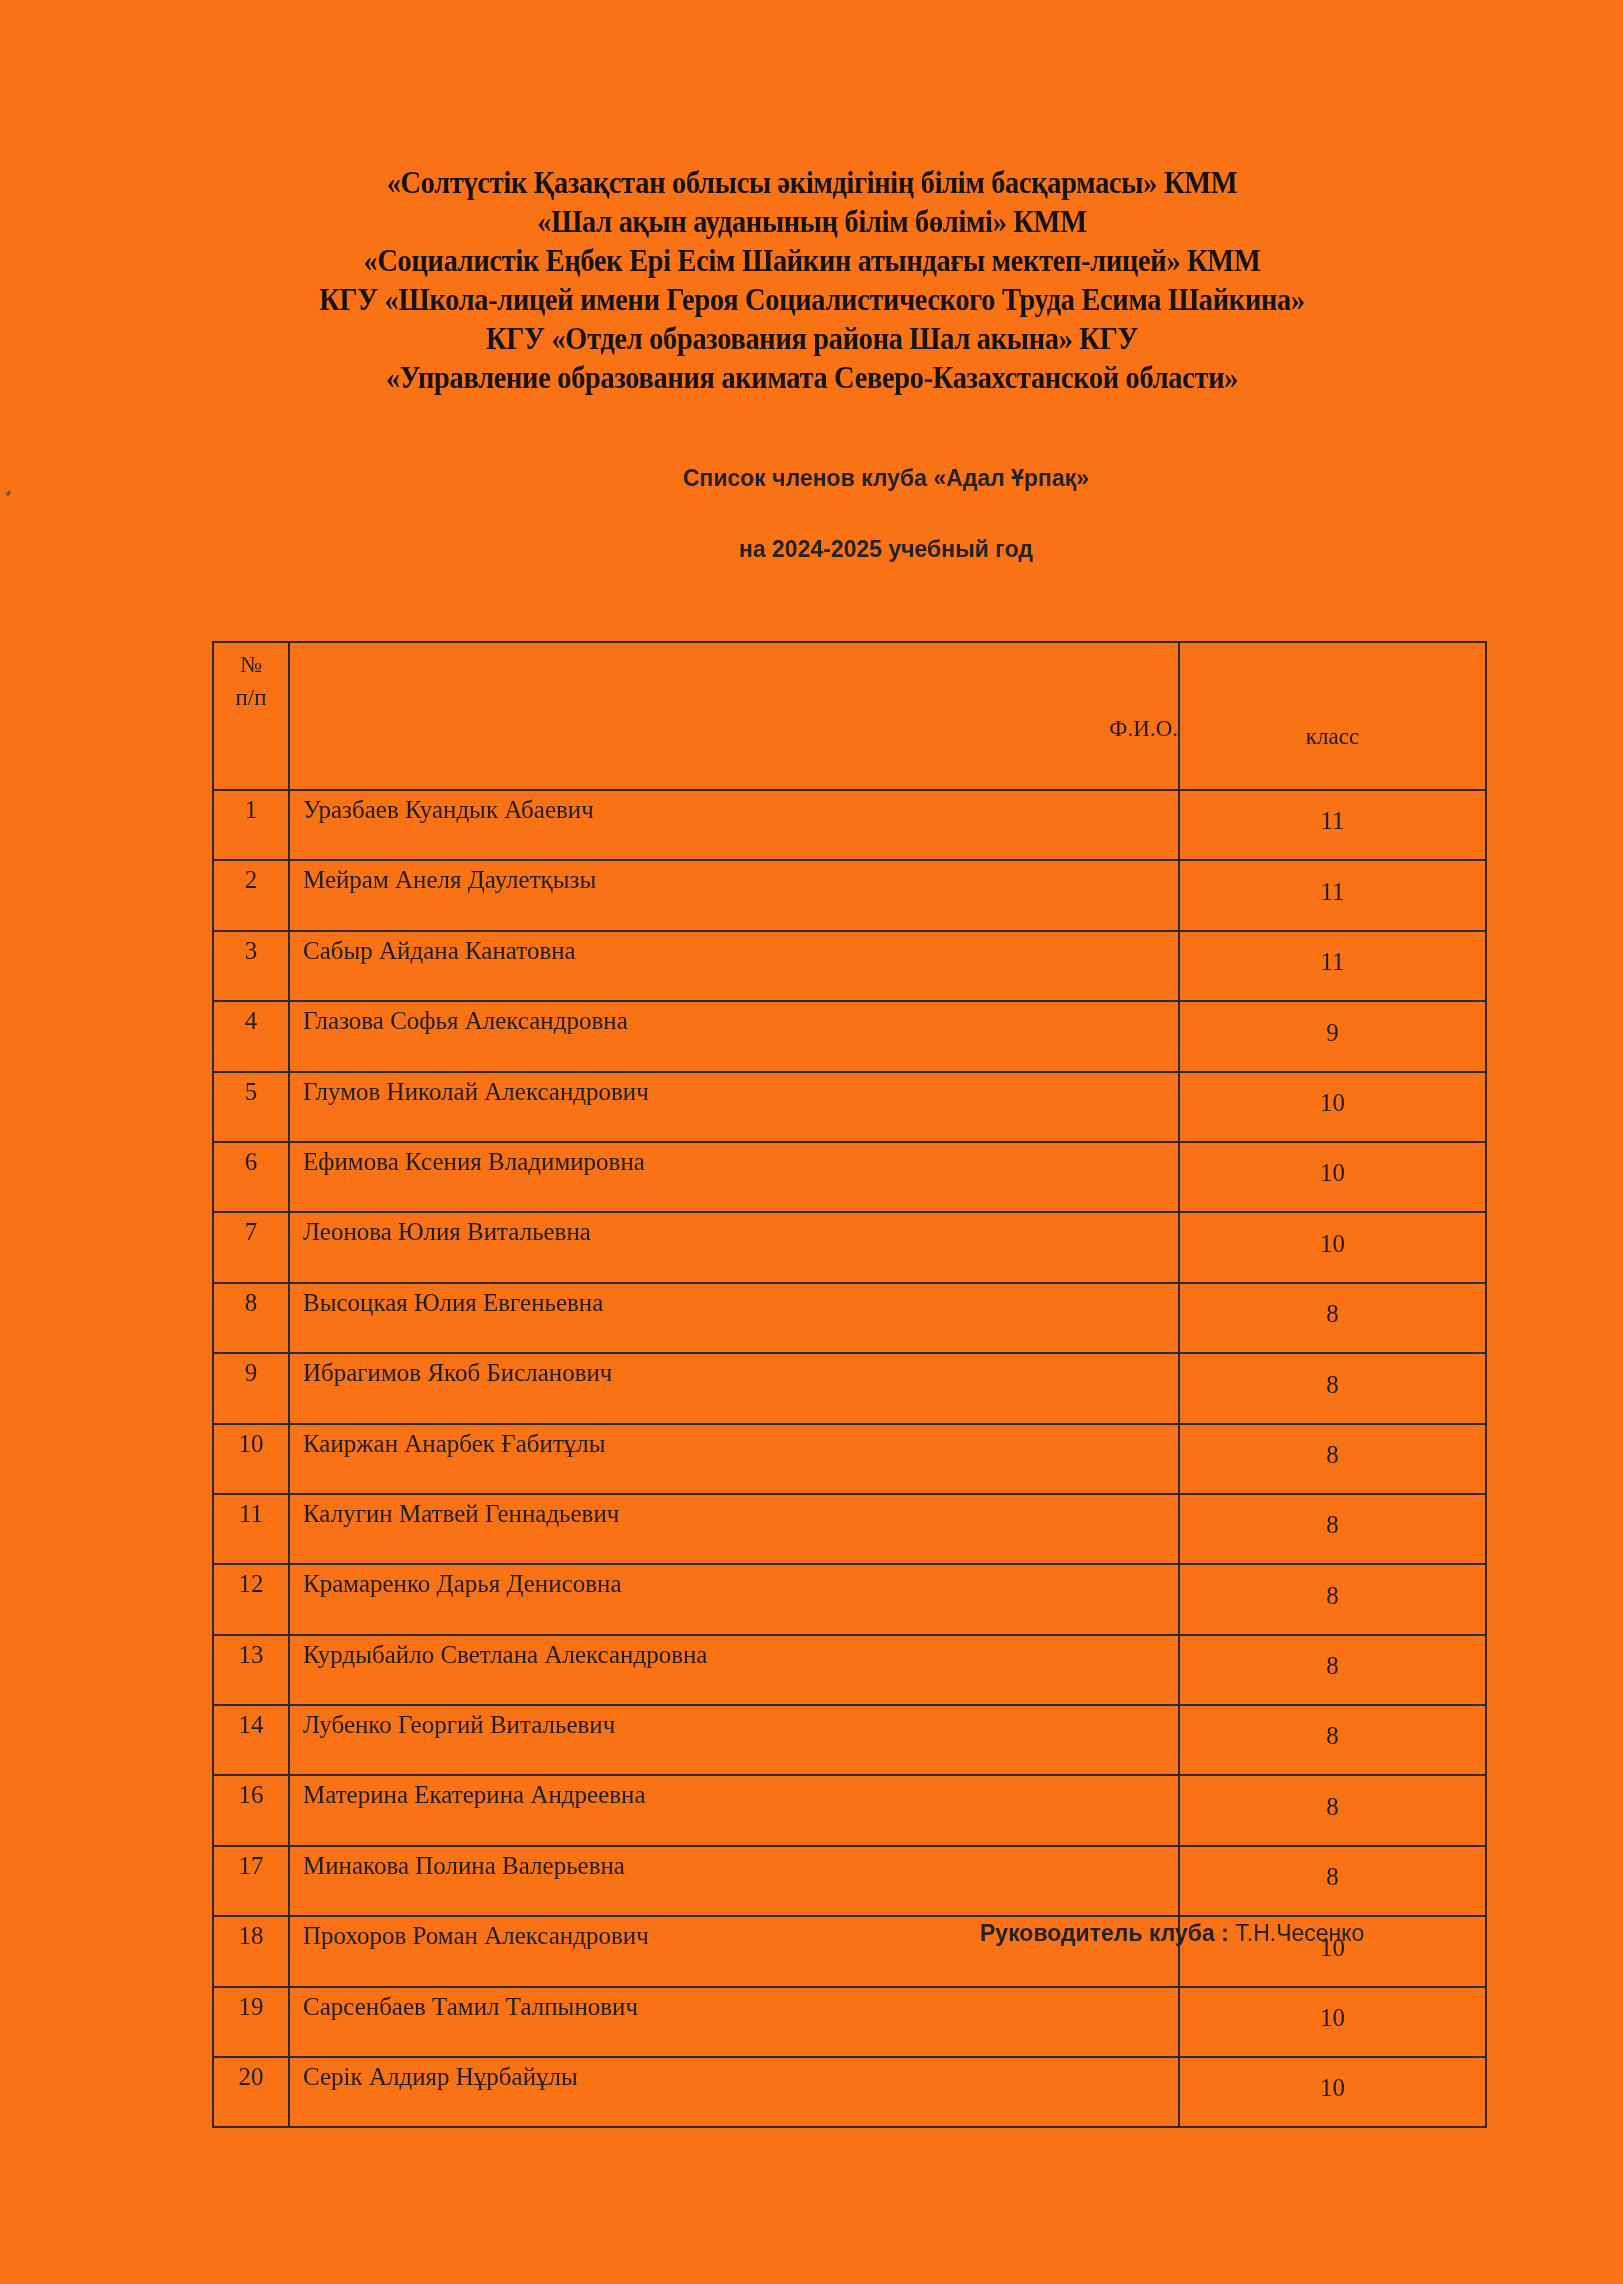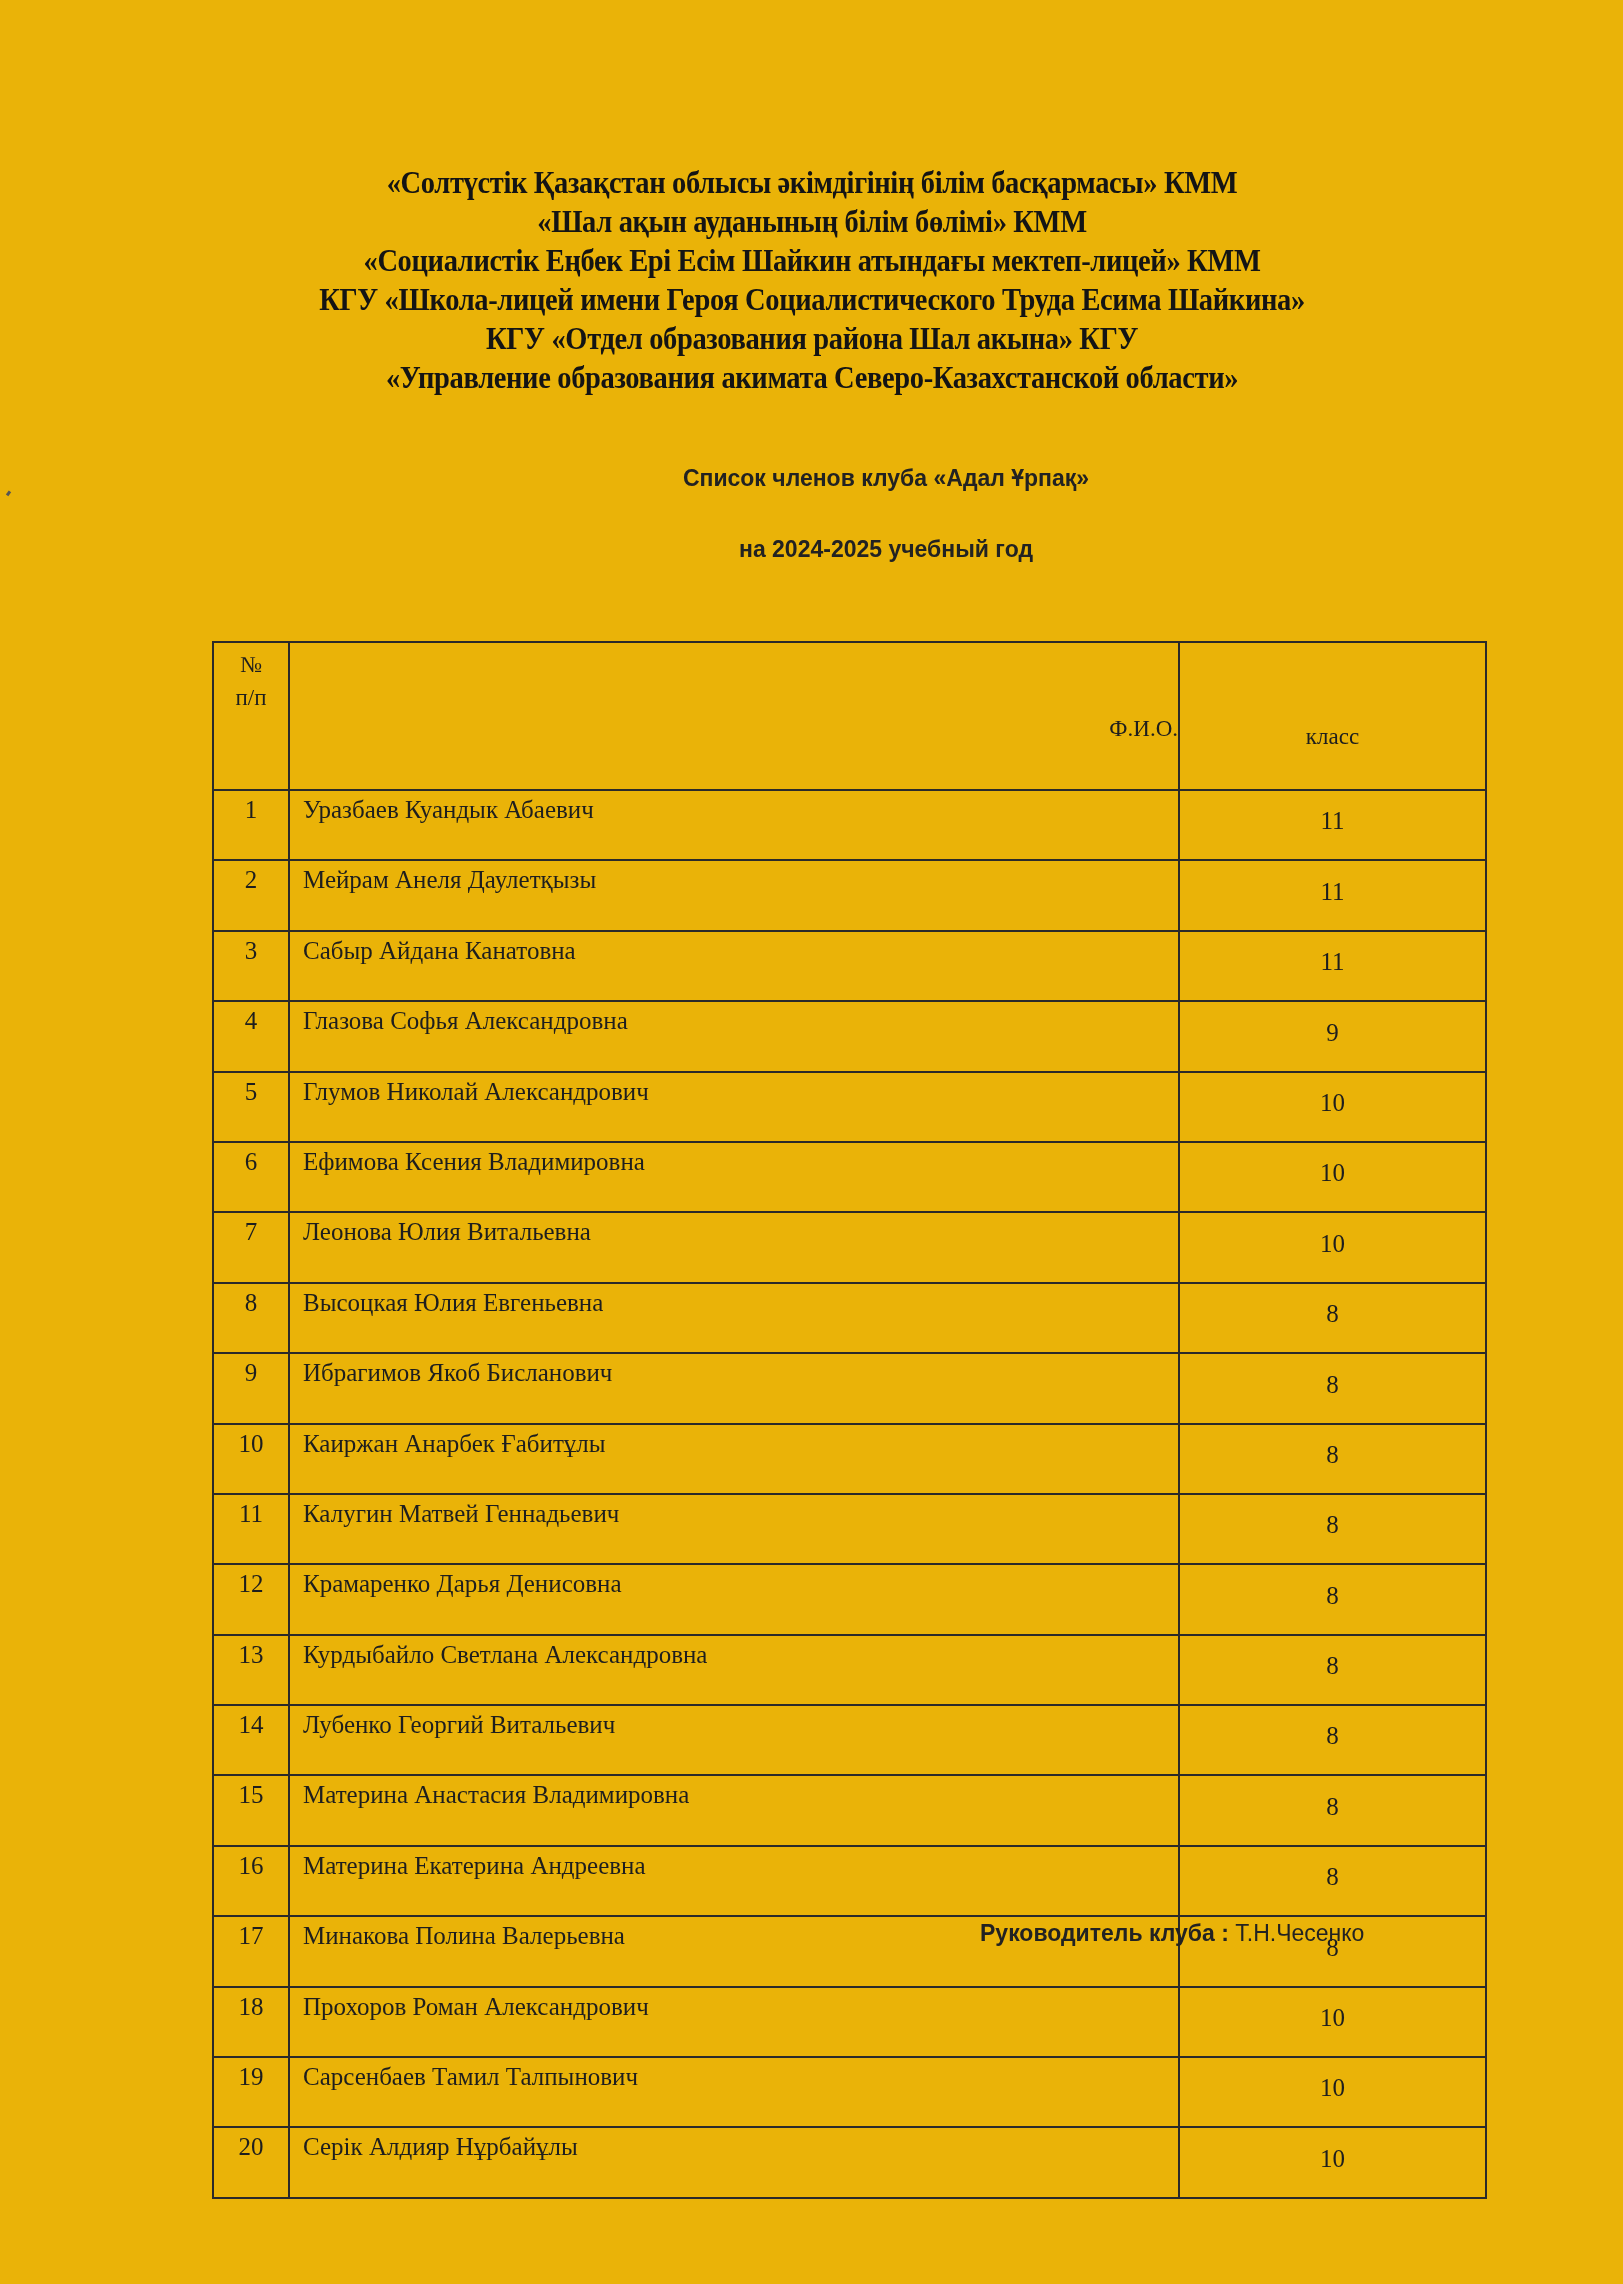--- a/index.html
+++ b/index.html
@@ -12,21 +12,21 @@
       height: 2284px;
       position: relative;
       overflow: hidden;
       font-family: "Liberation Serif", "DejaVu Serif", serif;
       color: #1a1a1a;
     }
     .page {
       position: absolute;
       left: 0; top: 0;
       width: 1624px; height: 2284px;
-      background: #eab308;
+      background: #f97316;
     }
     .scan-mark {
       position: absolute;
       left: 6.6px; top: 491px;
       width: 3.3px; height: 5px;
       background: #555;
       transform: rotate(35deg);
     }
     .header-block {
       position: absolute;
@@ -237,25 +237,20 @@
         <td class="td-num">13</td>
         <td class="td-name">Курдыбайло Светлана Александровна</td>
         <td class="td-class">8</td>
       </tr>
       <tr>
         <td class="td-num">14</td>
         <td class="td-name">Лубенко Георгий Витальевич</td>
         <td class="td-class">8</td>
       </tr>
       <tr>
-        <td class="td-num">15</td>
-        <td class="td-name">Материна Анастасия Владимировна</td>
-        <td class="td-class">8</td>
-      </tr>
-      <tr>
         <td class="td-num">16</td>
         <td class="td-name">Материна Екатерина Андреевна</td>
         <td class="td-class">8</td>
       </tr>
       <tr>
         <td class="td-num">17</td>
         <td class="td-name">Минакова Полина Валерьевна</td>
         <td class="td-class">8</td>
       </tr>
       <tr>

